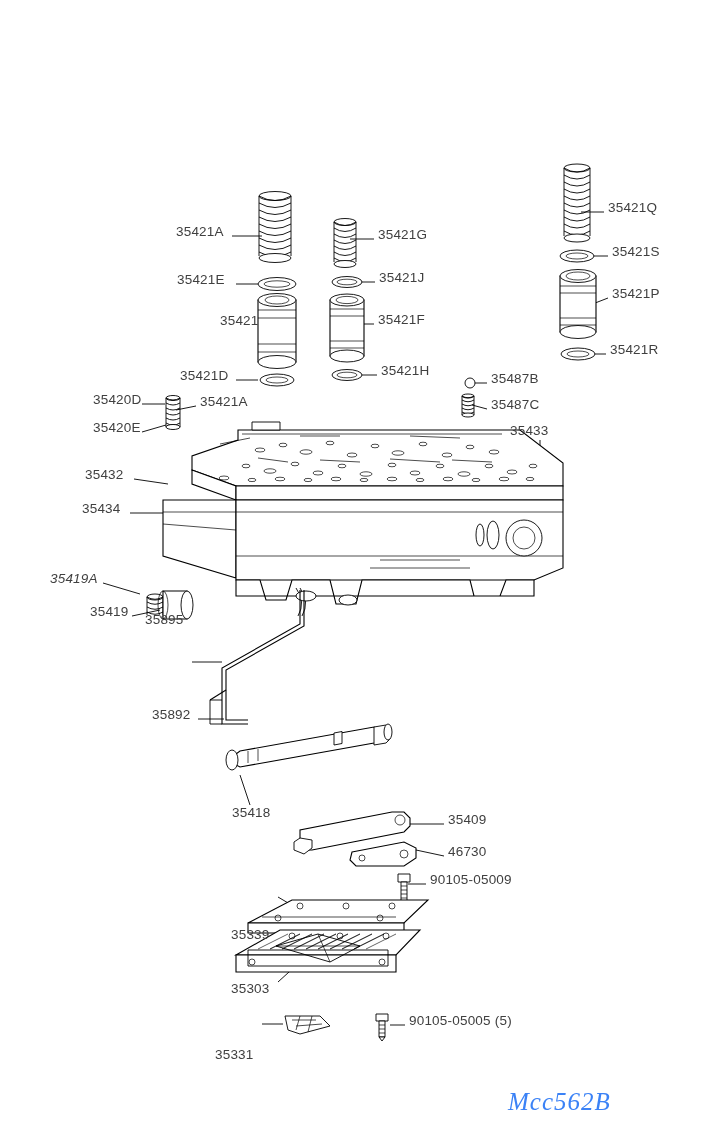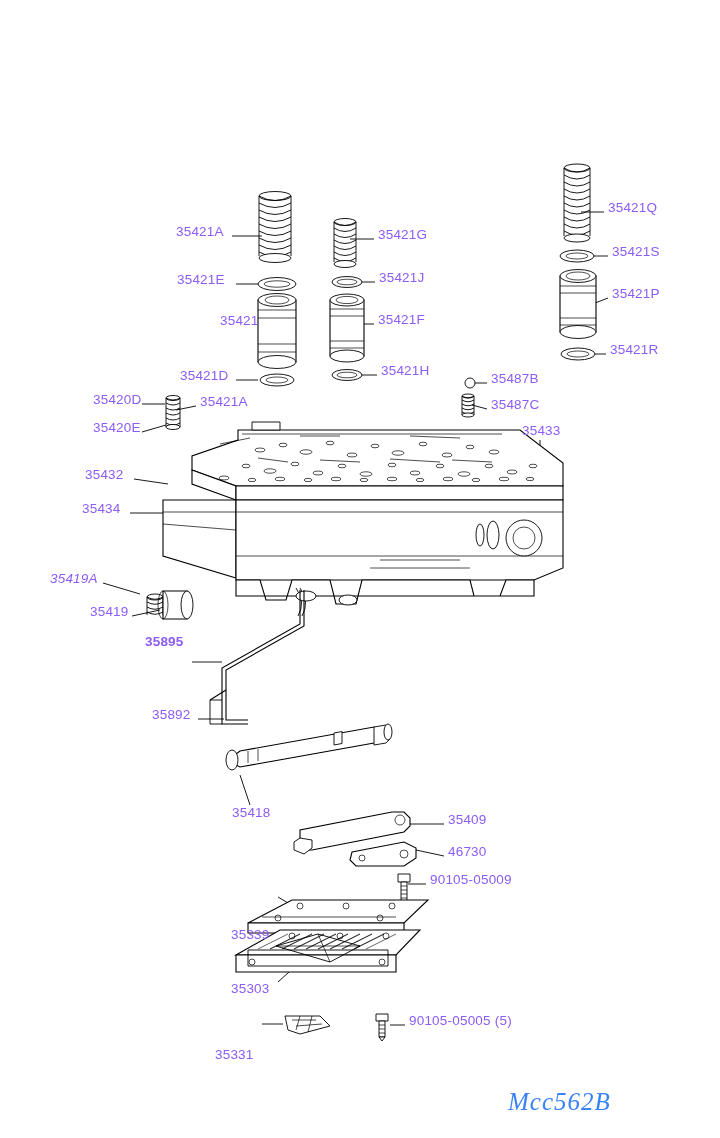--- a/index.html
+++ b/index.html
@@ -14,21 +14,21 @@
     position: relative;
     width: 720px;
     height: 1138px;
     background: #ffffff;
     overflow: hidden;
   }
   .lbl {
     position: absolute;
     font-family: "Liberation Sans", sans-serif;
     font-size: 13.5px;
-    color: #8b5cf6;
+    color: #404040;
     white-space: nowrap;
     letter-spacing: 0.2px;
   }
   .sig {
     position: absolute;
     font-family: "Liberation Serif", serif;
     font-size: 25px;
     font-style: italic;
     color: #3b82f6;
     letter-spacing: 1px;
@@ -372,26 +372,26 @@
   <div class="lbl" style="left:220px; top:313px;">35421</div>
   <div class="lbl" style="left:378px; top:312px;">35421F</div>
   <div class="lbl" style="left:610px; top:342px;">35421R</div>
   <div class="lbl" style="left:180px; top:368px;">35421D</div>
   <div class="lbl" style="left:381px; top:363px;">35421H</div>
   <div class="lbl" style="left:491px; top:371px;">35487B</div>
   <div class="lbl" style="left:93px;  top:392px;">35420D</div>
   <div class="lbl" style="left:200px; top:394px;">35421A</div>
   <div class="lbl" style="left:491px; top:397px;">35487C</div>
   <div class="lbl" style="left:93px;  top:420px;text-align:right;">35420E</div>
-  <div class="lbl" style="left:522px; top:423px;">35433</div>
+  <div class="lbl" style="left:510px; top:423px;">35433</div>
   <div class="lbl" style="left:85px;  top:467px;">35432</div>
   <div class="lbl" style="left:82px;  top:501px;">35434</div>
   <div class="lbl" style="left:50px;  top:571px;font-style:italic;">35419A</div>
   <div class="lbl" style="left:90px;  top:604px;">35419</div>
-  <div class="lbl" style="left:145px; top:634px;font-weight:bold;">35895</div>
+  <div class="lbl" style="left:145px; top:612px;">35895</div>
   <div class="lbl" style="left:152px; top:707px;">35892</div>
   <div class="lbl" style="left:232px; top:805px;">35418</div>
   <div class="lbl" style="left:448px; top:812px;">35409</div>
   <div class="lbl" style="left:448px; top:844px;">46730</div>
   <div class="lbl" style="left:231px; top:883px;margin-top:44px;">35339</div>
   <div class="lbl" style="left:430px; top:872px;">90105-05009</div>
   <div class="lbl" style="left:231px; top:981px;">35303</div>
   <div class="lbl" style="left:215px; top:1012px;margin-top:35px;">35331</div>
   <div class="lbl" style="left:409px; top:1013px;">90105-05005 (5)</div>
 

